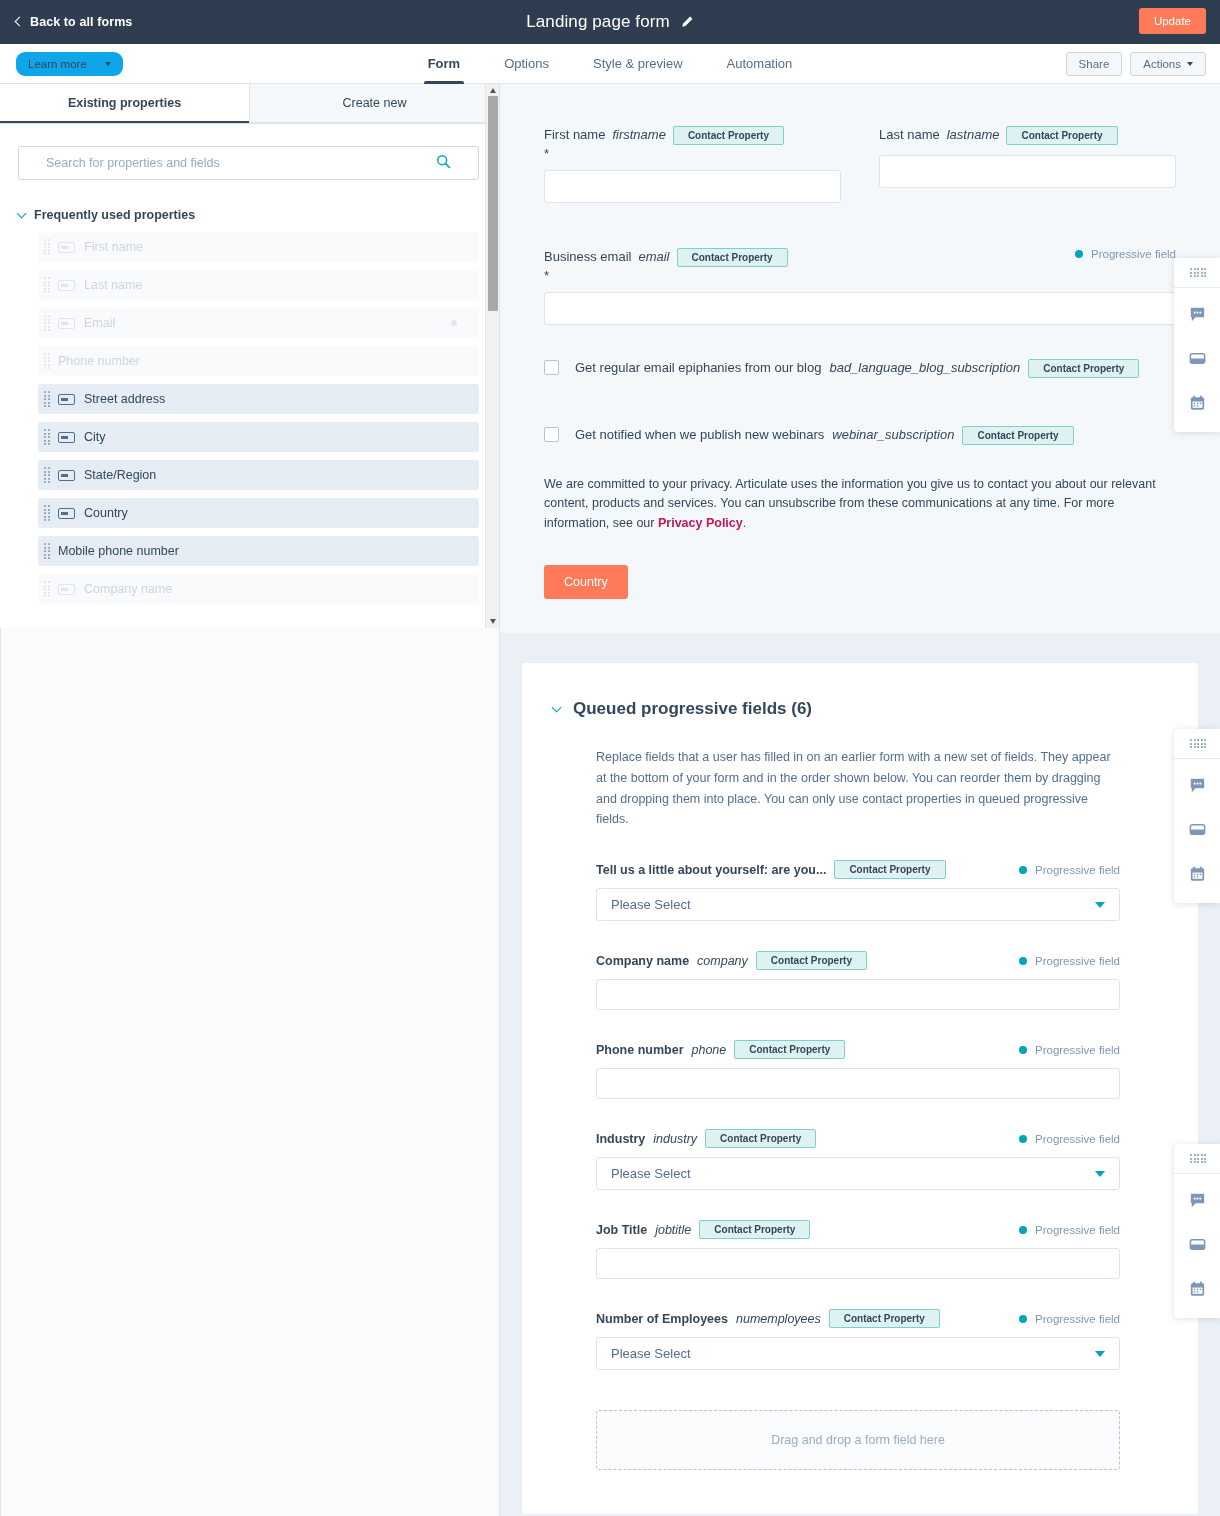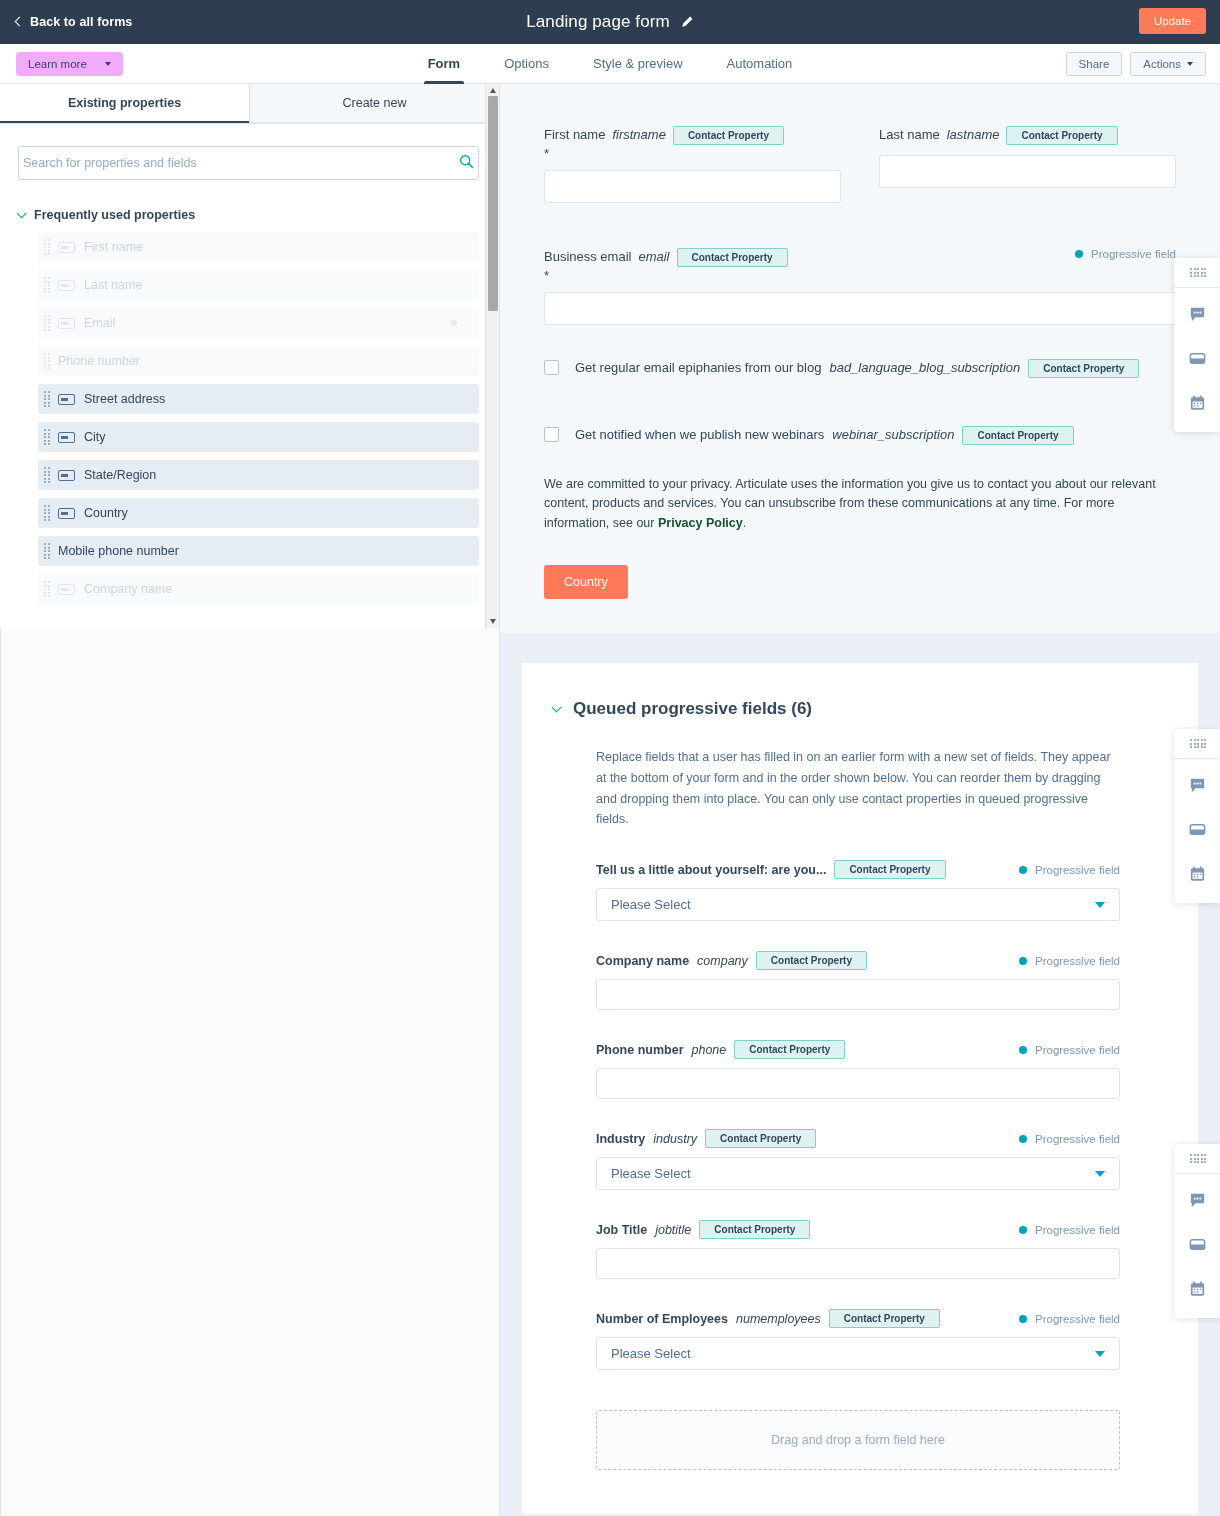--- a/index.html
+++ b/index.html
@@ -39,21 +39,21 @@
     font-family: inherit;
   }
 
   
   .subnav {
     height: 40px; background: #ffffff; border-bottom: 1px solid #dfe3eb;
     display: flex; align-items: center; position: relative;
   }
   .learn-more {
     margin-left: 16px; font-size: 11.5px; color: #33475b;
-    background: #f0abfc; border: 1px solid transparent; border-radius: 4px;
+    background: #0ea5e9; border: 1px solid transparent; border-radius: 9px;
     padding: 5px 11px; cursor: pointer; display: flex; align-items: center; gap: 18px;
     font-family: inherit;
   }
   .caret-down {
     width: 0; height: 0; border-left: 3.5px solid transparent;
     border-right: 3.5px solid transparent; border-top: 4px solid #33475b;
     display: inline-block;
   }
   .tabs {
     position: absolute; left: 0; right: 0; height: 100%;
@@ -95,21 +95,21 @@
     color: #33475b; font-weight: bold; background: #ffffff;
     border-bottom: 2px solid #33475b;
   }
   .panel-tab.inactive {
     color: #33475b; background: #f5f8fa; border-bottom: 1px solid #dfe3eb;
     border-left: 1px solid #dfe3eb;
   }
   .search-wrap { padding: 22px 20px 0 18px; }
   .search-box {
     height: 34px; border: 1px solid #cbd6e2; border-radius: 3px;
-    display: flex; align-items: center; padding: 0 4px; background: #fff;
+    display: flex; align-items: center; padding: 0 27px; background: #fff;
   }
   .search-box input {
     flex: 1; border: none; outline: none; font-size: 12.5px;
     color: #33475b; font-family: inherit; background: transparent;
   }
   .search-box input::placeholder { color: #99acc2; }
   .group-header {
     display: flex; align-items: center; gap: 9px;
     margin: 28px 0 10px 18px; font-size: 12.5px; font-weight: bold; color: #33475b;
   }
@@ -209,21 +209,21 @@
     background: #fff; flex: 0 0 15px; margin-top: 1px; cursor: pointer;
   }
   .cb-label {
     font-size: 13px; color: #33475b; display: flex; align-items: center;
     gap: 8px; flex-wrap: wrap; line-height: 1.4;
   }
   .privacy {
     font-size: 12.5px; color: #33475b; line-height: 1.55;
     margin-top: 30px; max-width: 634px;
   }
-  .privacy a { color: #14532d; font-weight: bold; text-decoration: none; }
+  .privacy a { color: #be185d; font-weight: bold; text-decoration: none; }
   .submit-btn {
     margin-top: 32px; background: #ff7a59; color: #fff; border: none;
     border-radius: 3px; padding: 10px 20px; font-size: 12.5px; cursor: pointer;
     font-family: inherit;
   }
 
   
   .queued-wrap {
     background: #eaf0f6; padding: 30px 22px 50px 22px;
   }

